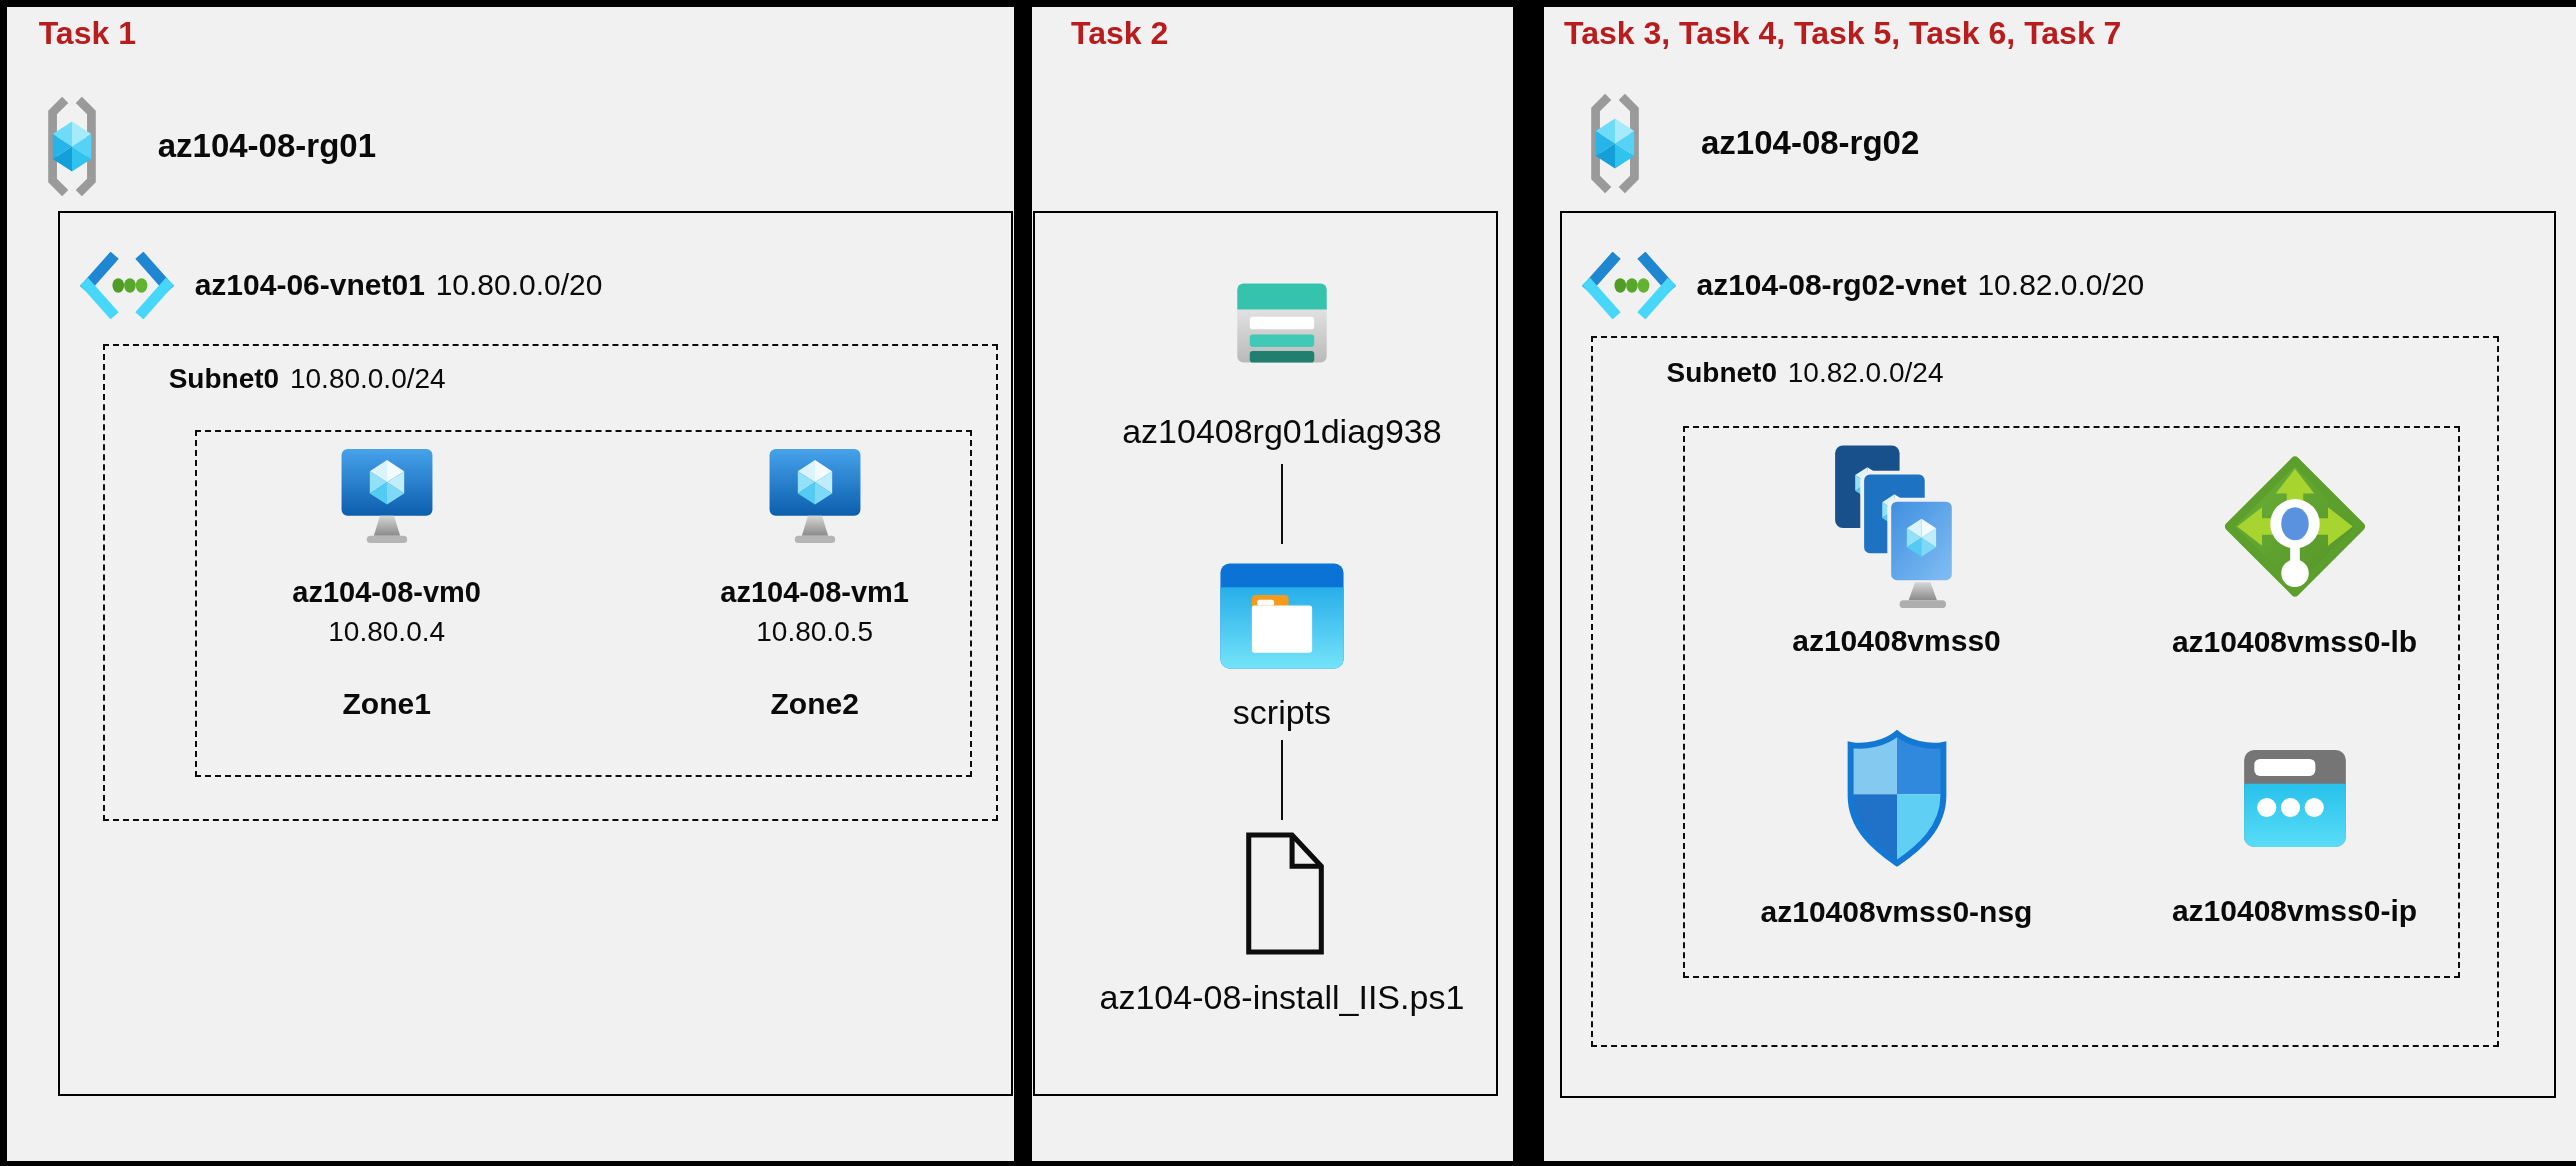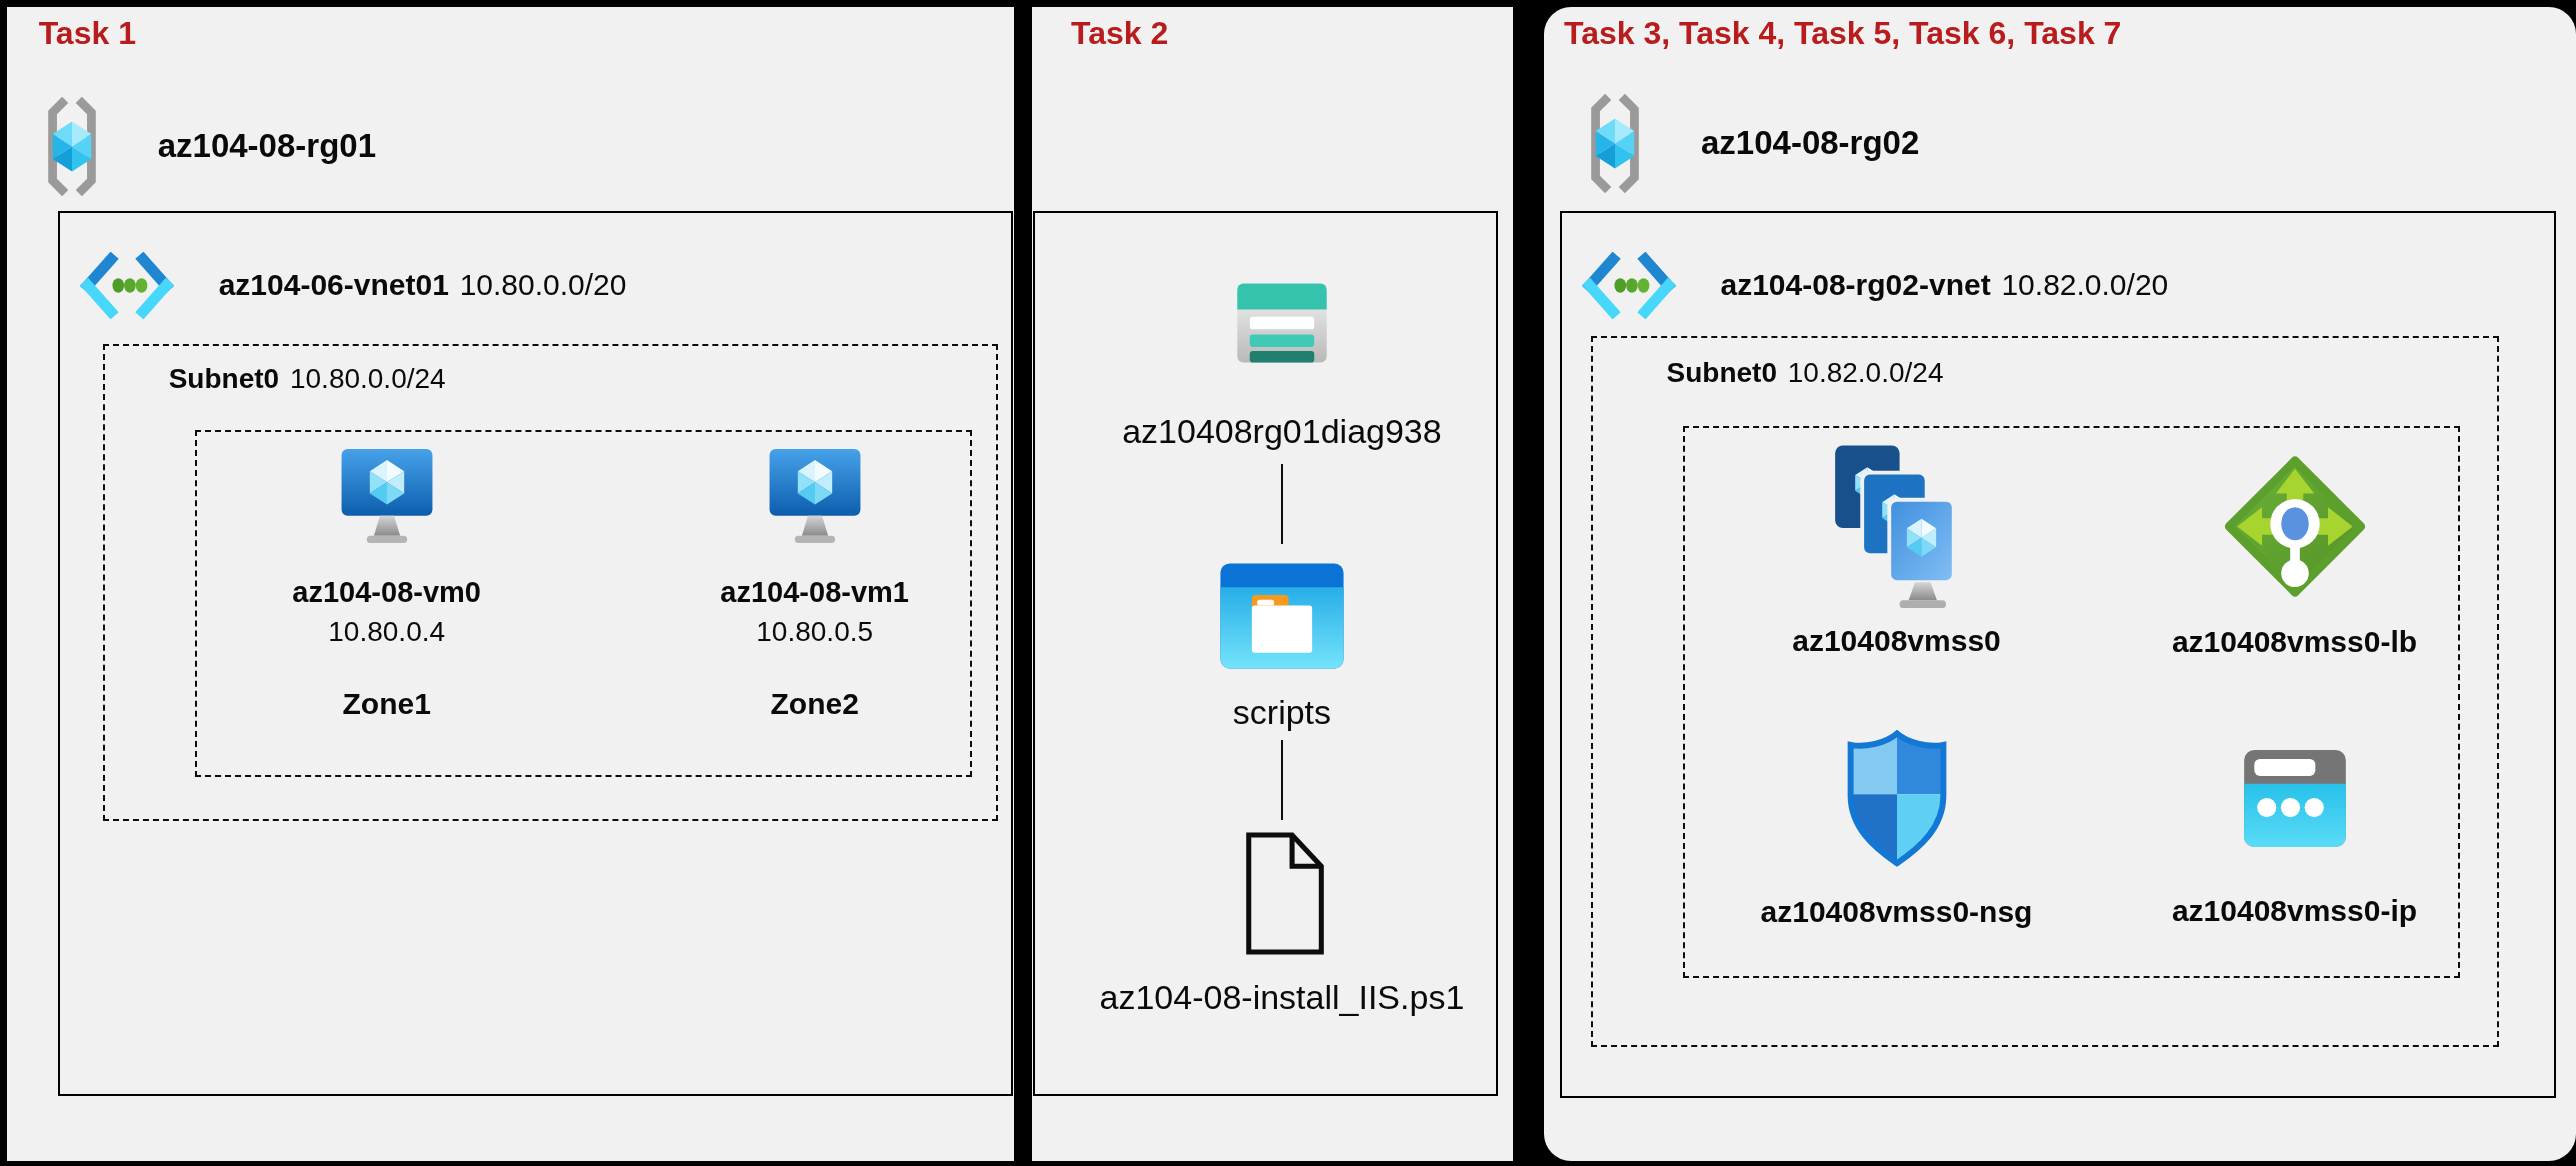--- a/index.html
+++ b/index.html
@@ -4,27 +4,27 @@
 <style>
   html,body{margin:0;padding:0;}
   body{
     width:2576px;height:1166px;position:relative;background:#000;
     font-family:"Liberation Sans", sans-serif;color:#0a0a0a;overflow:hidden;
   }
   *{box-sizing:border-box;}
   .panel{position:absolute;top:6.7px;height:1154px;background:#f1f1f1;}
   #panel-1{left:6.7px;width:1007px;}
   #panel-2{left:1032px;width:481px;}
-  #panel-3{left:1544px;width:1032px;border-radius:27px;}
+  #panel-3{left:1544px;width:1032px;}
   .panel-title{position:absolute;top:8px;font-size:32px;font-weight:700;color:#b91c1c;white-space:nowrap;}
   .rg-row{position:absolute;display:flex;align-items:center;gap:55px;}
   .rg-label{font-size:33px;font-weight:700;white-space:nowrap;}
   .solid-box{position:absolute;border:2.7px solid #000;}
   .dashed-box{position:absolute;border:2.7px dashed #0d0d0d;}
-  .vnet-head{position:absolute;display:flex;align-items:center;gap:44px;}
+  .vnet-head{position:absolute;display:flex;align-items:center;gap:20px;}
   .head-text{font-size:30px;white-space:nowrap;}
   .bold{font-weight:700;}
   .cidr{font-weight:400;display:inline-block;margin-left:10.8px;}
   .subnet-label{position:absolute;font-size:28px;white-space:nowrap;}
   .vm{position:absolute;transform:translateX(-50%);text-align:center;width:283px;}
   .vm-name{font-size:29px;font-weight:700;margin-top:24px;}
   .vm-ip{font-size:28px;font-weight:400;margin-top:6.7px;}
   .vm-zone{font-size:30px;font-weight:700;margin-top:39px;}
   .res{position:absolute;transform:translateX(-50%);text-align:center;width:391px;}
   .res-label{font-size:30px;font-weight:700;white-space:nowrap;}

